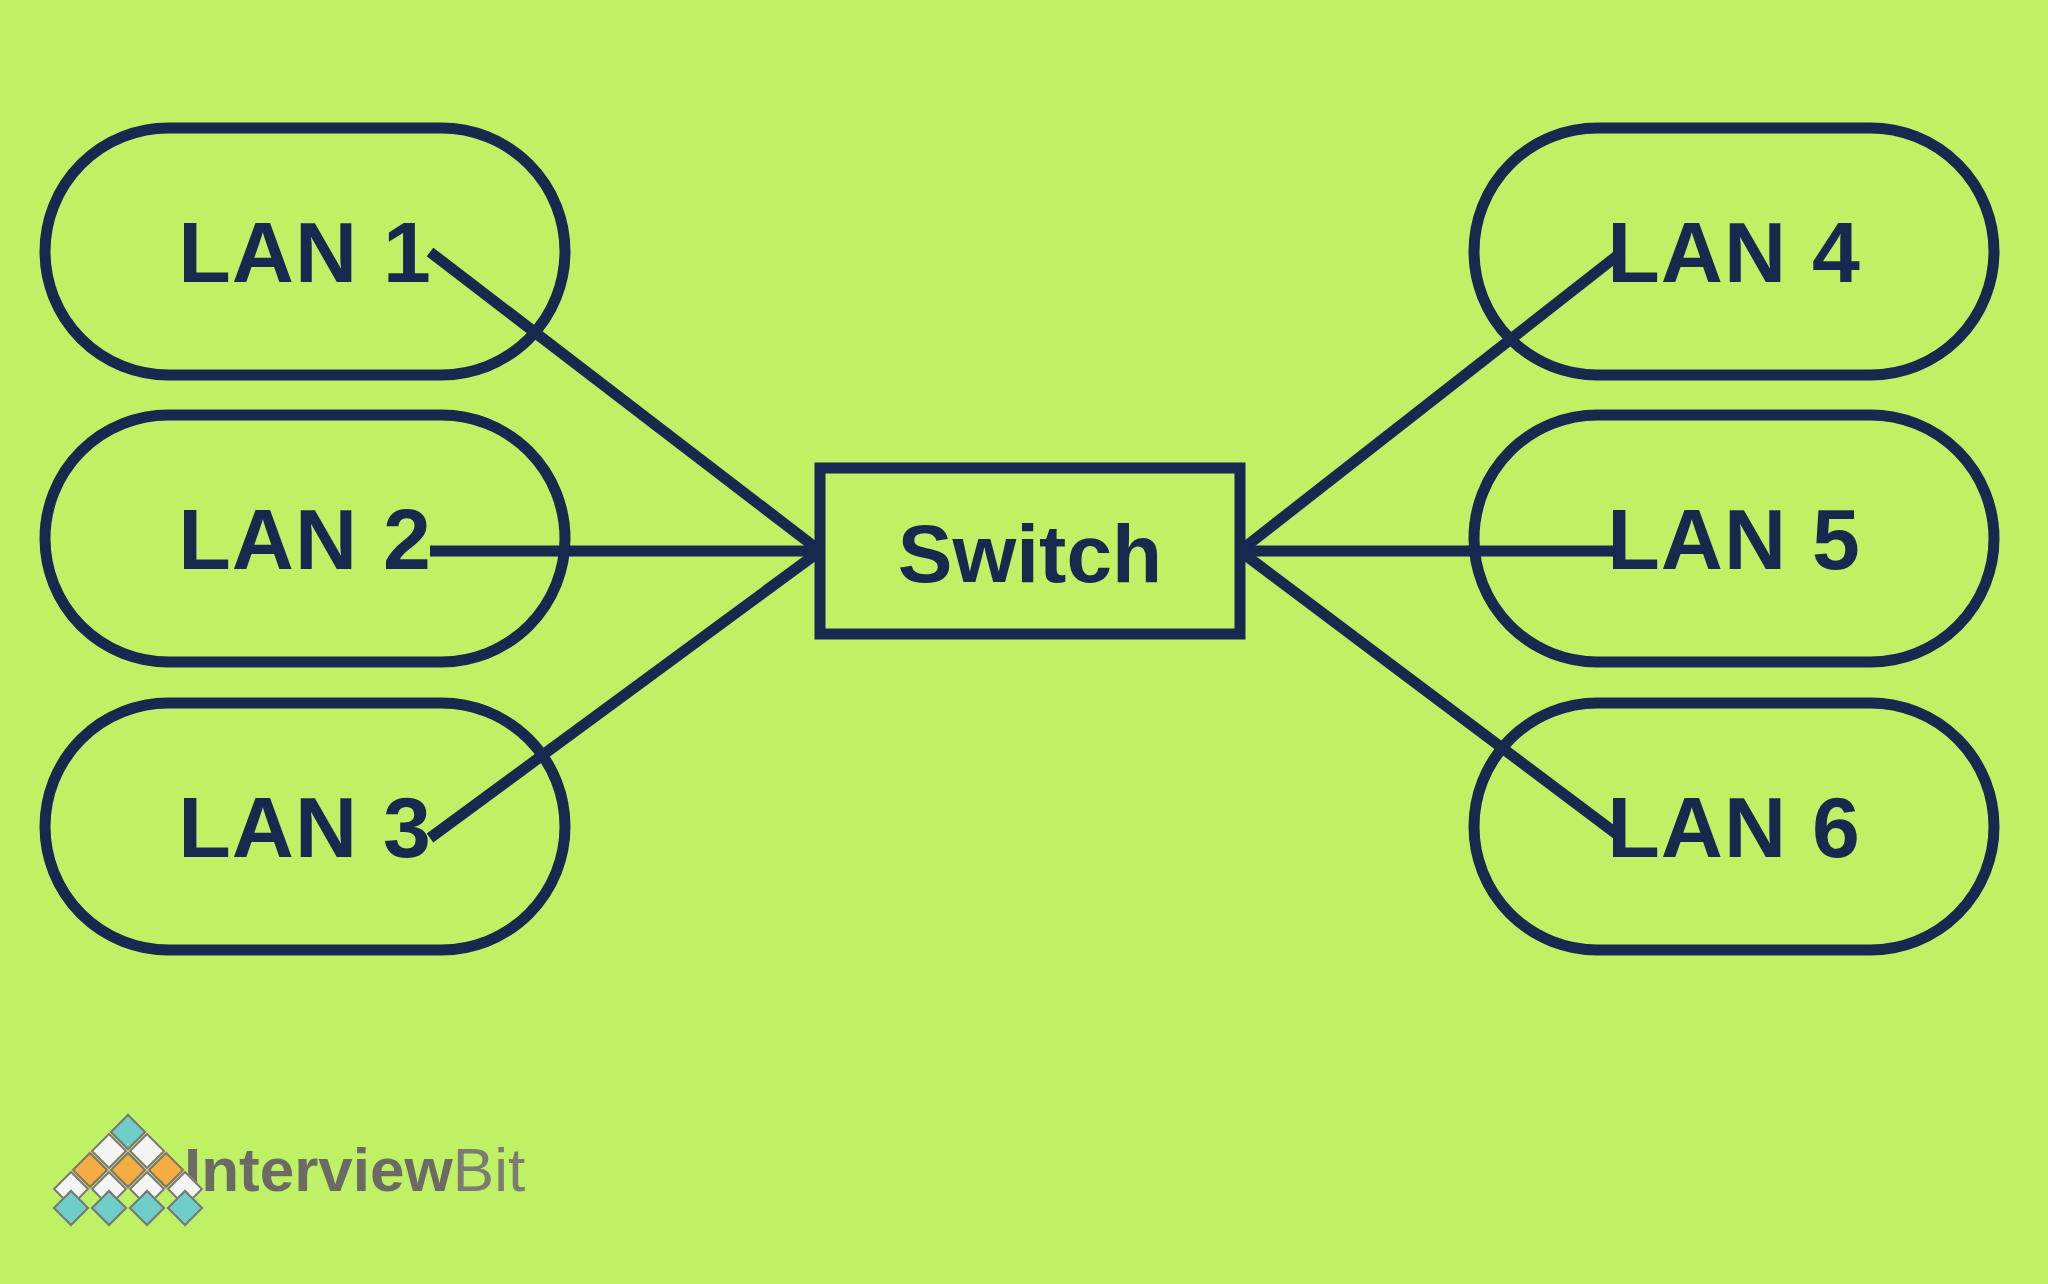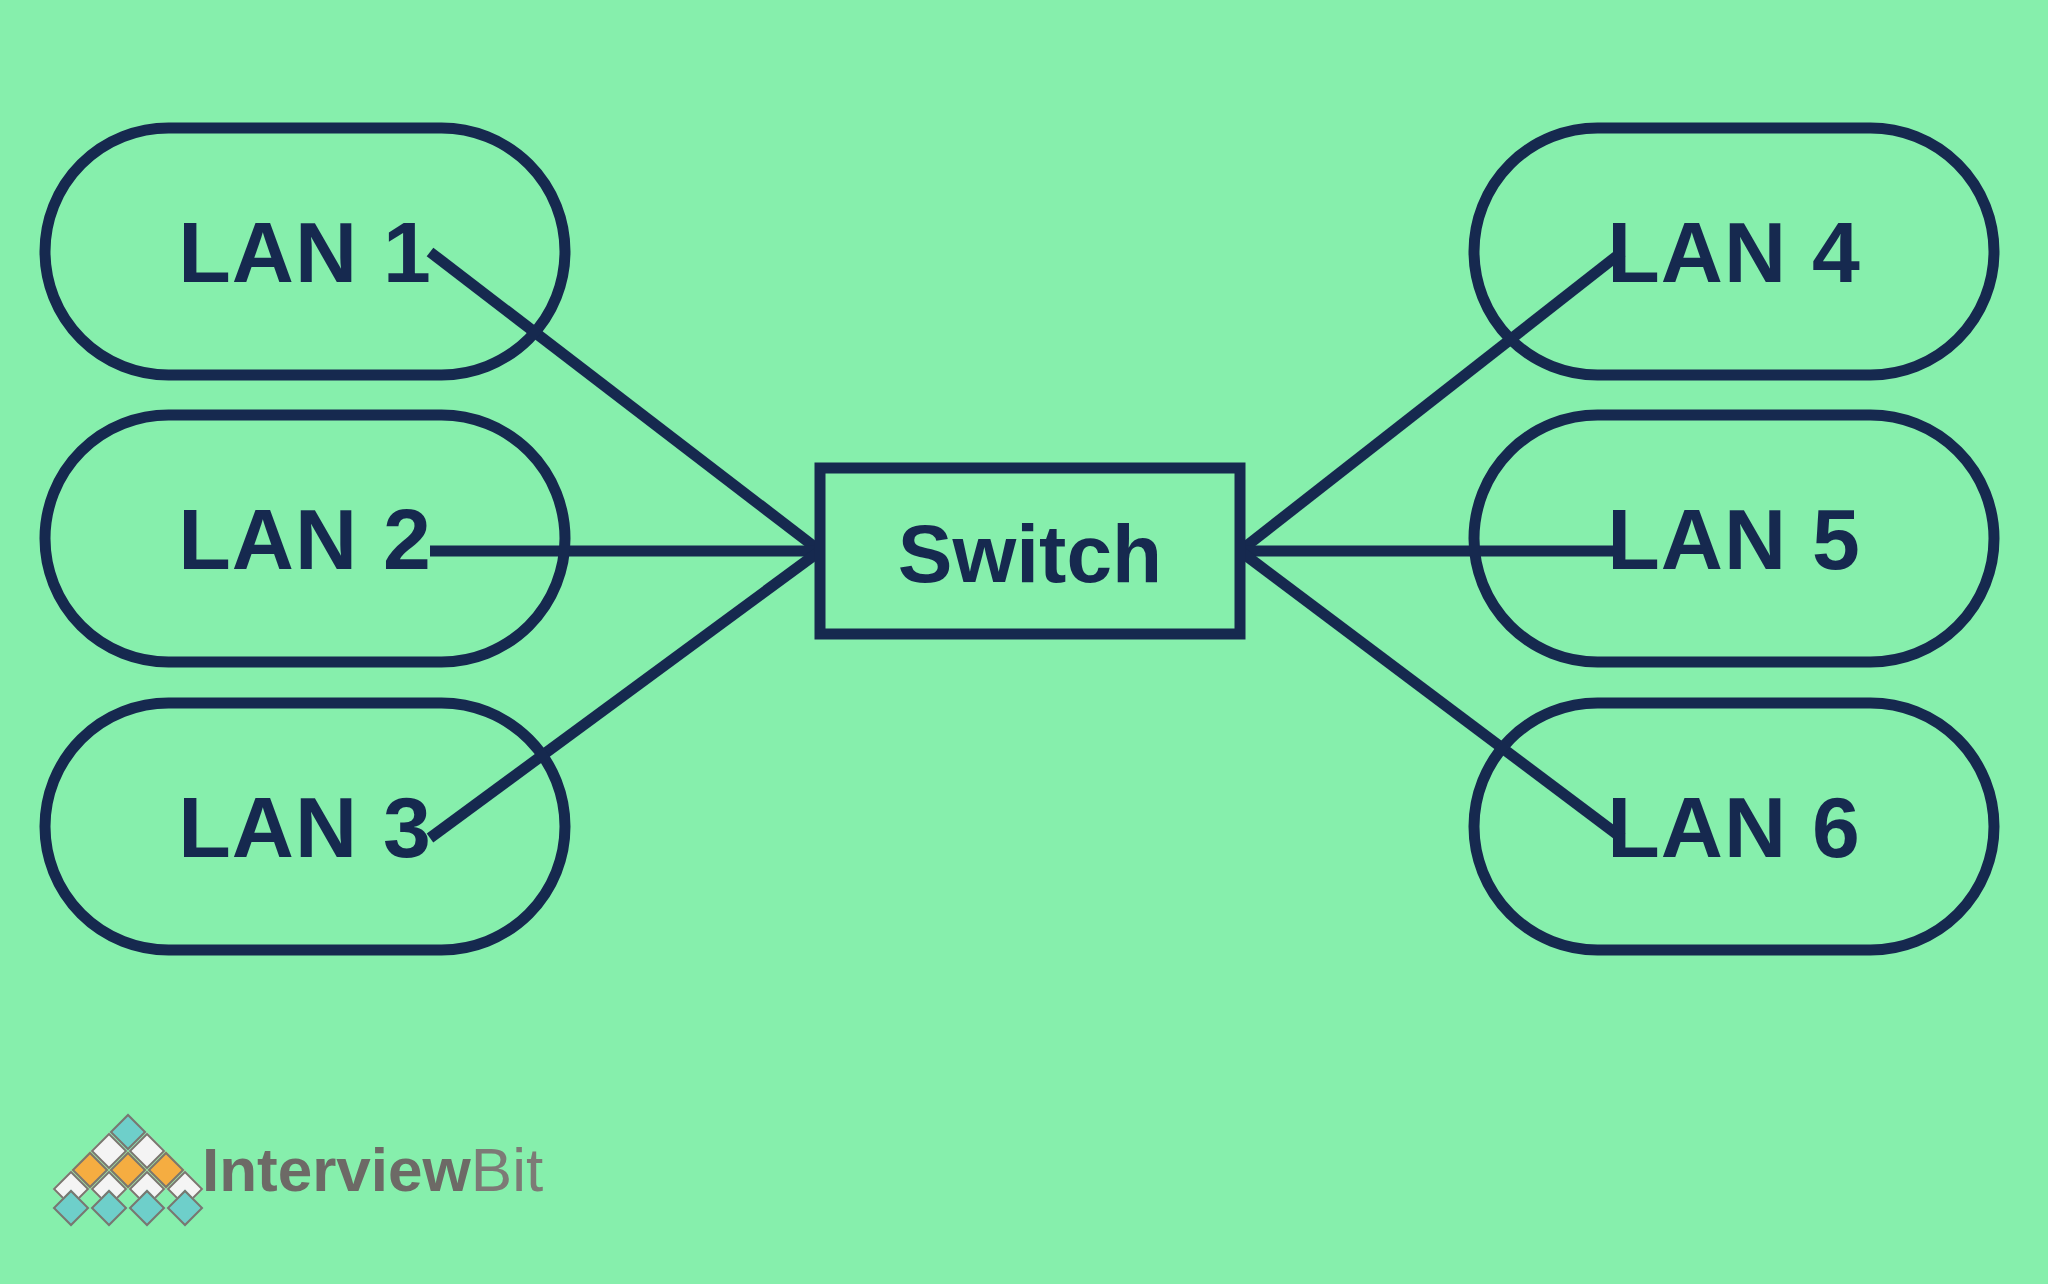--- a/index.html
+++ b/index.html
@@ -7,21 +7,21 @@
     padding: 0;
     background: #c3d9f8;
   }
   body {
     font-family: "Liberation Sans", sans-serif;
   }
   #stage {
     position: relative;
     width: 2048px;
     height: 1284px;
-    background: #86efac;
+    background: #bef264;
     overflow: hidden;
   }
   #diagram-svg {
     position: absolute;
     left: 0;
     top: 0;
     width: 2048px;
     height: 1284px;
   }
   .node-label {
@@ -41,21 +41,20 @@
     stroke-width: 11;
     stroke-linecap: butt;
   }
   
   #logo {
     position: absolute;
     left: 72px;
     top: 1118px;
     display: flex;
     align-items: center;
-    gap: 18px;
   }
   #logo-mark {
     width: 112px;
     height: 104px;
     position: relative;
   }
   #logo-mark .dia {
     position: absolute;
     width: 26px;
     height: 26px;

